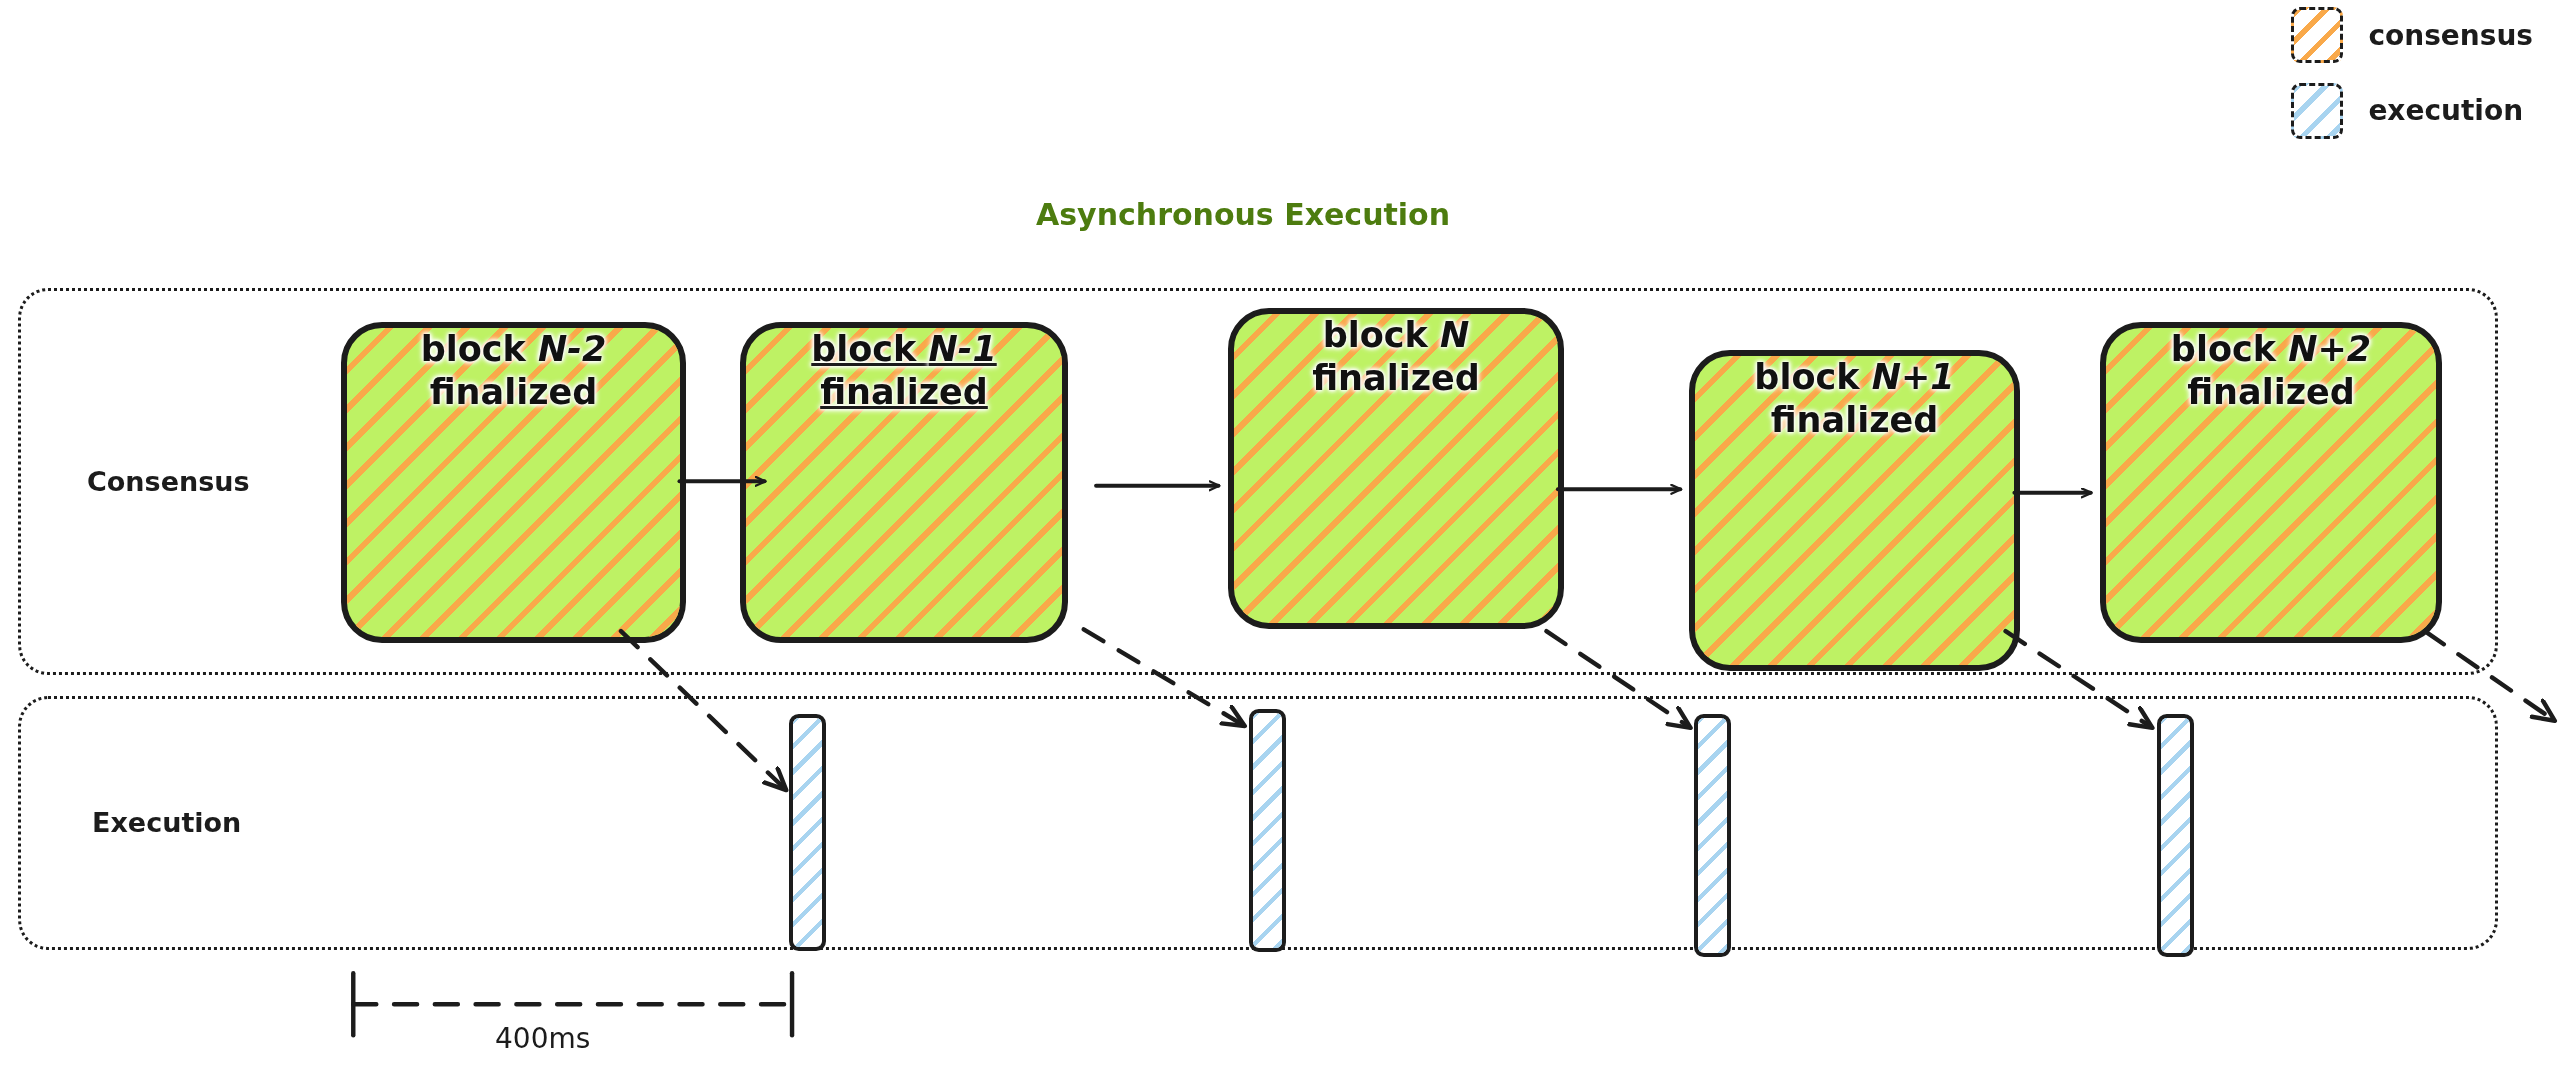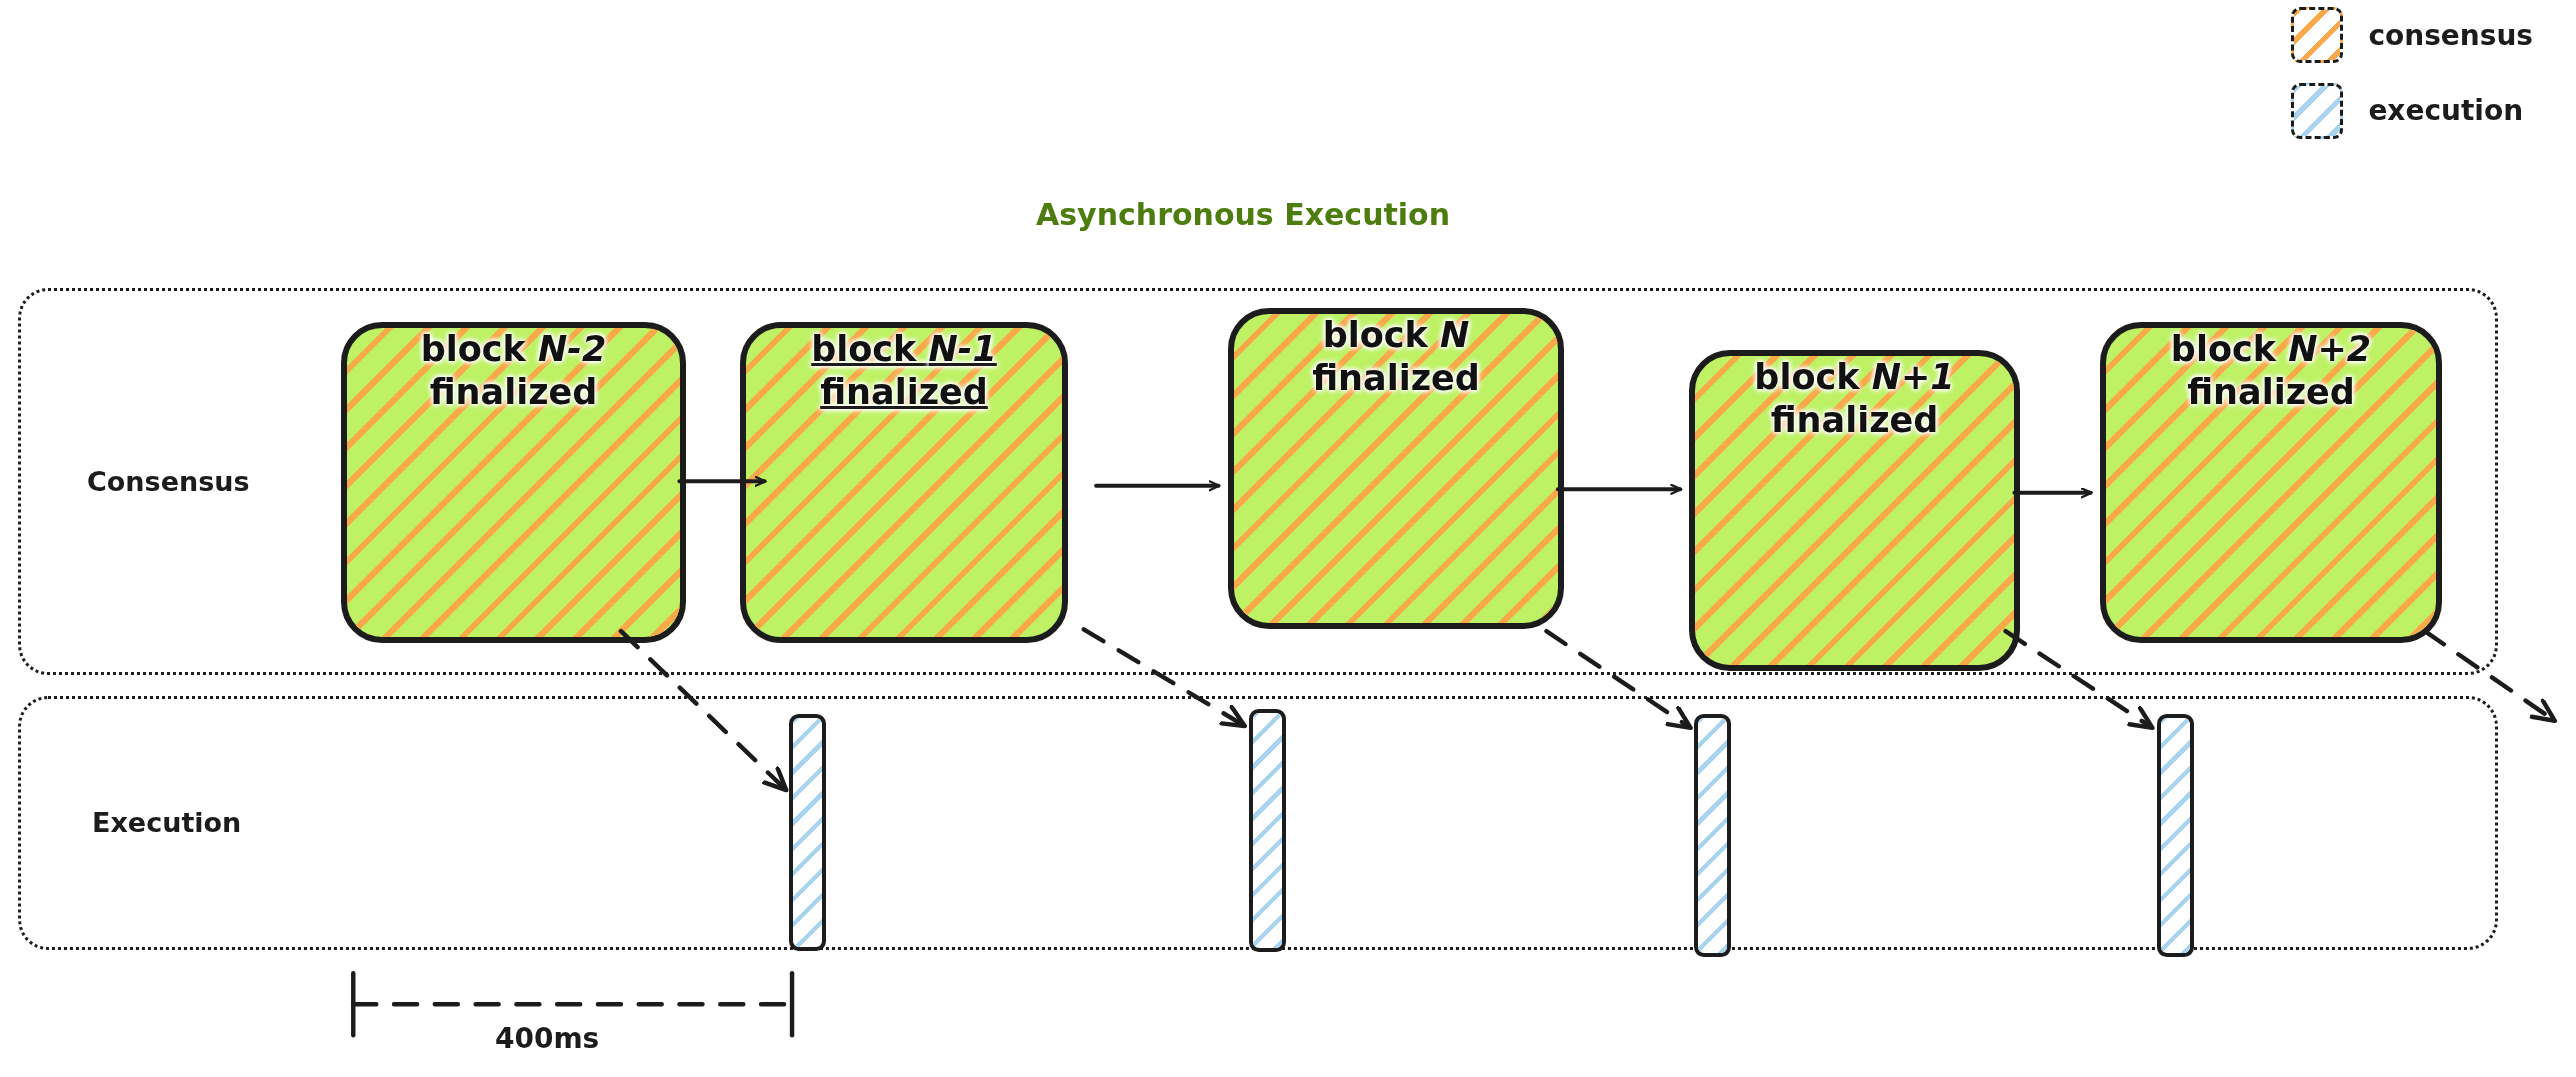--- a/index.html
+++ b/index.html
@@ -40,21 +40,21 @@
   .block .blabel .n{font-style:italic;}
 
   
   .exbar{position:absolute;border:4.4px solid #1c1c1c;border-radius:9.8px;
          background:#fff;overflow:hidden;}
   .exbar .hatch{position:absolute;inset:0;
         background-image:repeating-linear-gradient(135deg,
            #a8d4f0 0 2.7px, #a8d4f0 2.7px 4.4px, transparent 4.4px 18px);}
 
   
-  .caliper-label{position:absolute;font-size:28px;font-weight:700;color:#1c1c1c;
+  .caliper-label{position:absolute;font-size:28px;font-weight:400;color:#1c1c1c;
                  white-space:nowrap;text-align:right;}
 </style>
 </head>
 <body>
 
 <div class="stage">
 
   <div class="legend">
     <div class="legend-row">
       <span class="swatch consensus"></span>

